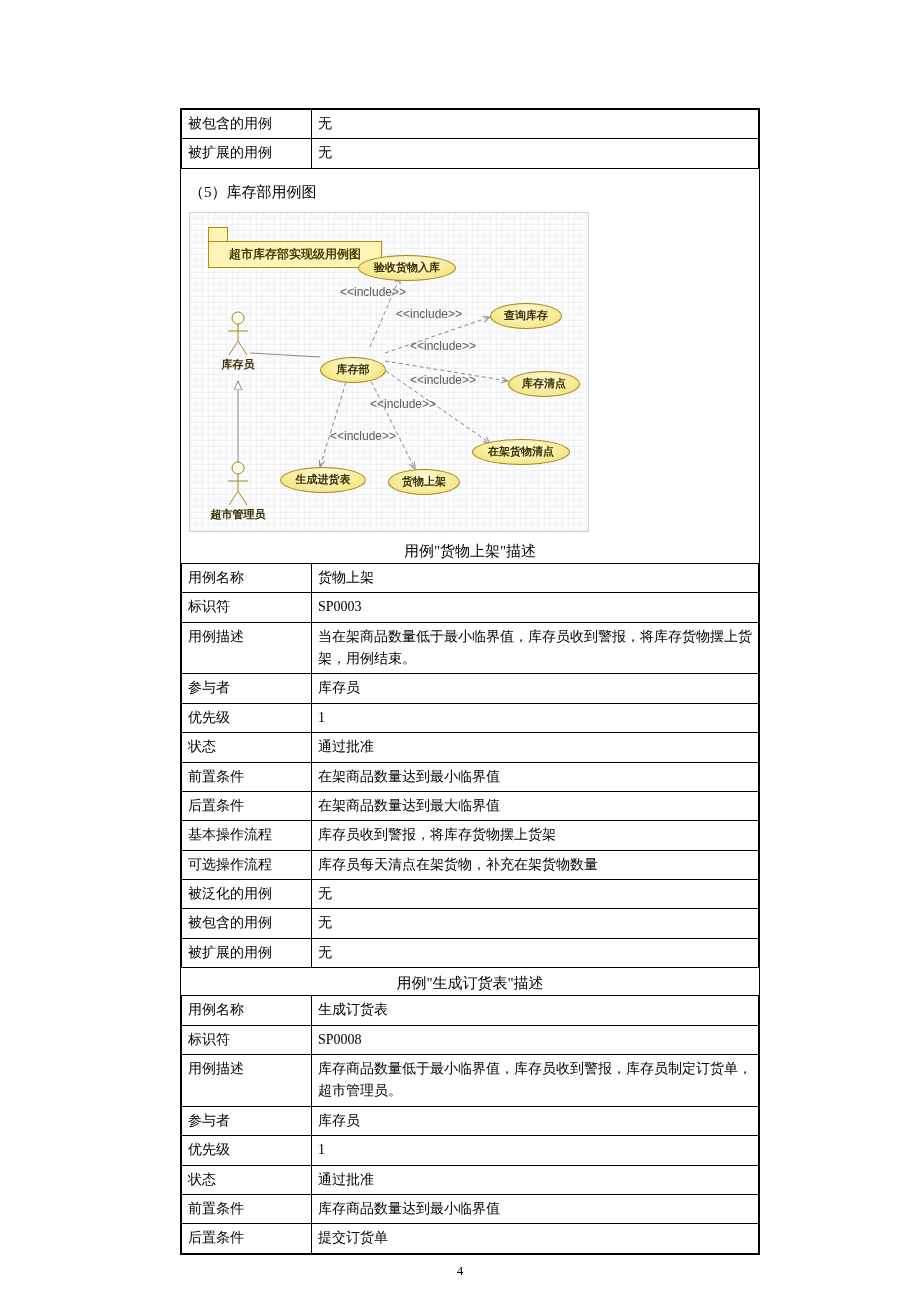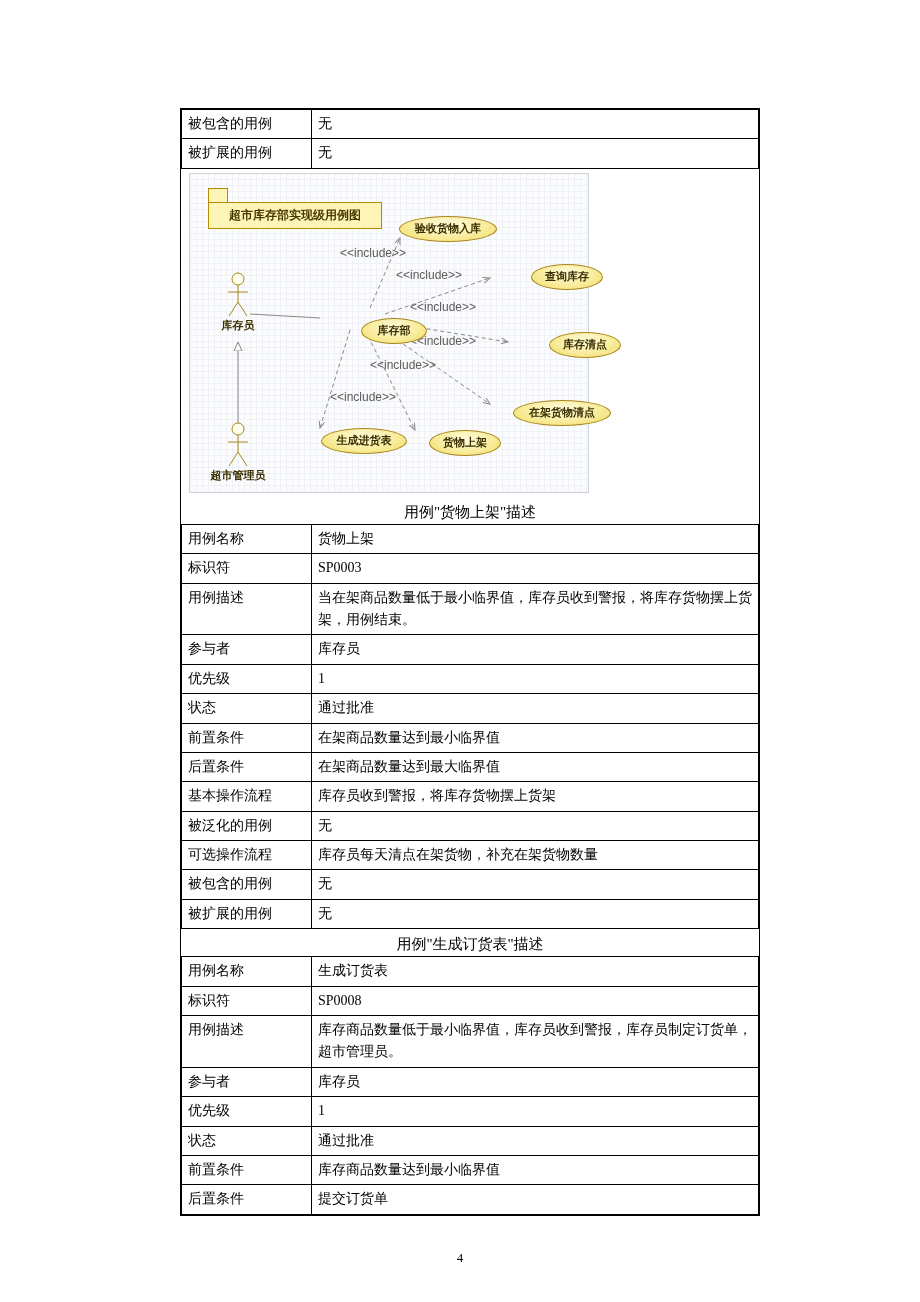--- a/index.html
+++ b/index.html
@@ -76,21 +76,20 @@
     position: absolute;
     background: radial-gradient(ellipse at 50% 35%, #fffde0 0%, #f6e78a 70%, #e6c94d 100%);
     border: 1px solid #a8861a;
     border-radius: 50%;
     display: flex; align-items: center; justify-content: center;
     font-size: 11px;
     font-weight: bold;
     color: #3a2f00;
     padding: 0 6px;
     white-space: nowrap;
-    margin-left: 41px;
   }
   .actor {
     position: absolute;
     width: 40px;
     text-align: center;
     font-size: 11px;
     font-weight: bold;
     color: #3a2f00;
   }
   .actor svg { display: block; margin: 0 auto; }
@@ -121,20 +120,21 @@
         <td class="k">被包含的用例</td>
         <td>无</td>
       </tr>
       <tr>
         <td class="k">被扩展的用例</td>
         <td>无</td>
       </tr>
     </tbody>
       </table>
 
+    <div class="section-head">（5）库存部用例图</div>
 
     <div class="diagram-wrap">
       <div class="diagram">
 
         <div class="pkg-tab"></div>
         <div class="pkg-label">超市库存部实现级用例图</div>
 
         <svg width="400" height="320" style="position:absolute;left:0;top:0;">
           <defs>
             <marker id="arr" markerWidth="8" markerHeight="8" refX="7" refY="3" orient="auto">
@@ -231,28 +231,28 @@
           </tr>
           <tr>
             <td class="k">后置条件</td>
             <td>在架商品数量达到最大临界值</td>
           </tr>
           <tr>
             <td class="k">基本操作流程</td>
             <td>库存员收到警报，将库存货物摆上货架</td>
           </tr>
           <tr>
+            <td class="k">可选操作流程</td>
+            <td>库存员每天清点在架货物，补充在架货物数量</td>
+          </tr>
+          <tr>
             <td class="k">被泛化的用例</td>
             <td>无</td>
           </tr>
           <tr>
-            <td class="k">可选操作流程</td>
-            <td>库存员每天清点在架货物，补充在架货物数量</td>
-          </tr>
-          <tr>
             <td class="k">被包含的用例</td>
             <td>无</td>
           </tr>
           <tr>
             <td class="k">被扩展的用例</td>
             <td>无</td>
           </tr>
         </tbody>
     </table>
 

